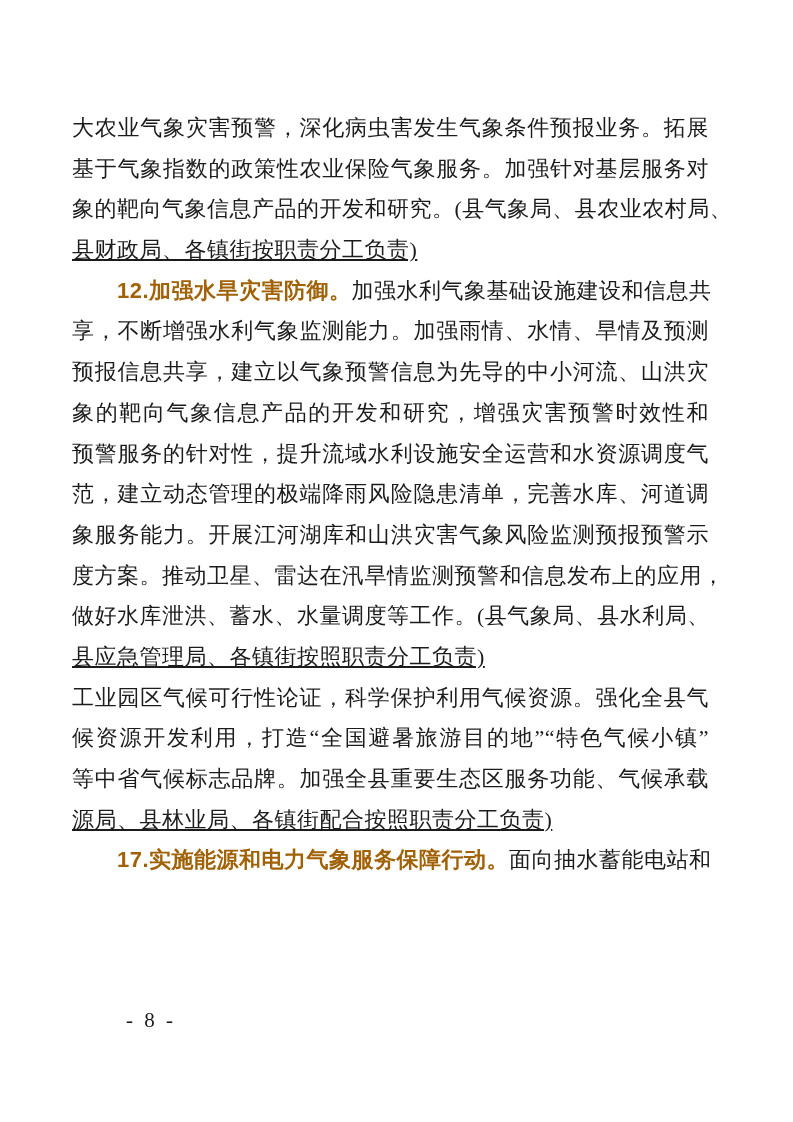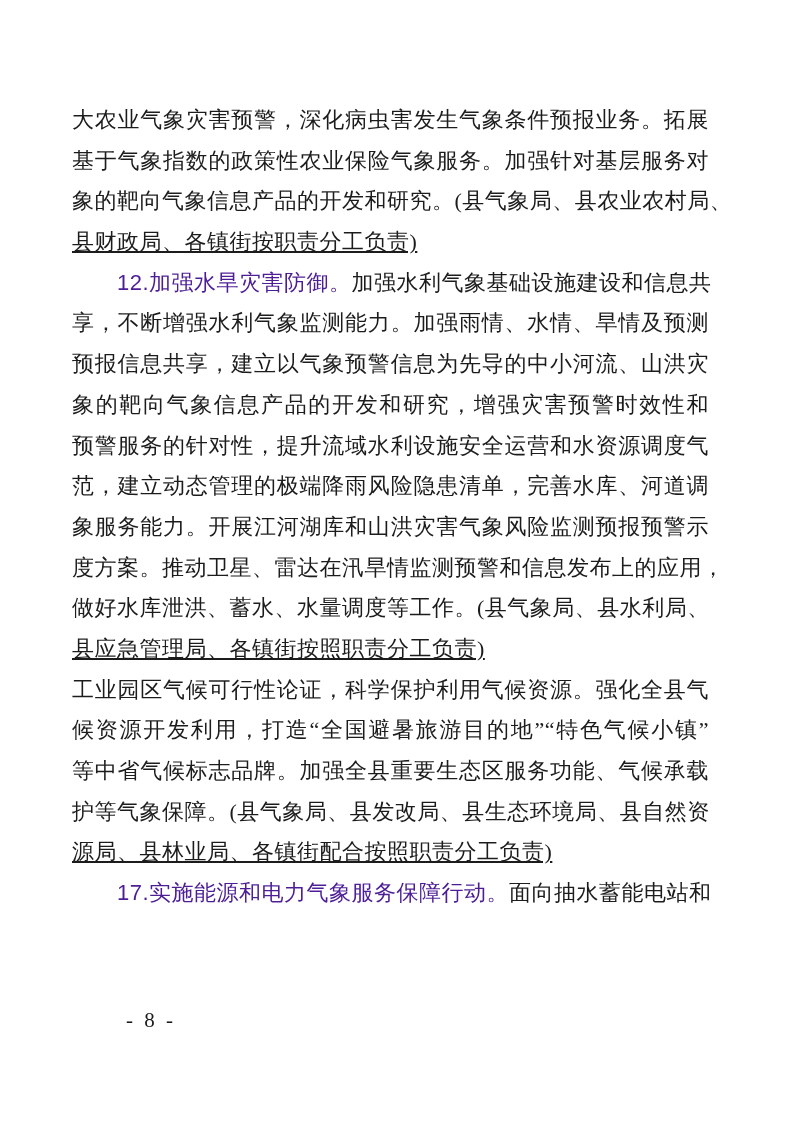--- a/index.html
+++ b/index.html
@@ -11,21 +11,21 @@
     position: relative;
     width: 793px;
     height: 1122px;
     background: #ffffff;
     overflow: hidden;
     font-family: "Liberation Serif", "DejaVu Serif", serif;
   }
   .content {
     position: absolute;
     left: 72px;
-    top: 100px;
+    top: 108px;
     width: 637px;
   }
   .line {
     font-family: "Liberation Serif", "DejaVu Serif", serif;
     font-size: 22px;
     line-height: 40.68px;
     color: #1c1c1c;
     white-space: nowrap;
     text-align: justify;
     text-align-last: justify;
@@ -34,22 +34,22 @@
   }
   .line.last {
     text-align-last: left;
     text-decoration: underline;
   }
   .line.indent {
     padding-left: 45px;
   }
   .line .heading {
     font-family: "Liberation Sans", "DejaVu Sans", sans-serif;
-    font-weight: 400;
-    color: #4c1d95;
+    font-weight: 700;
+    color: #a16207;
   }
   .footer {
     position: absolute;
     left: 126px;
     top: 1006px;
     font-family: "Liberation Serif", "DejaVu Serif", serif;
     font-size: 21px;
     line-height: 28px;
     color: #1c1c1c;
     letter-spacing: 3px;
@@ -70,18 +70,17 @@
       <div class="line"><span class="body-text">象的靶向气象信息产品的开发和研究，增强灾害预警时效性和</span></div>
       <div class="line"><span class="body-text">预警服务的针对性，提升流域水利设施安全运营和水资源调度气</span></div>
       <div class="line"><span class="body-text">范，建立动态管理的极端降雨风险隐患清单，完善水库、河道调</span></div>
       <div class="line"><span class="body-text">象服务能力。开展江河湖库和山洪灾害气象风险监测预报预警示</span></div>
       <div class="line"><span class="body-text">度方案。推动卫星、雷达在汛旱情监测预警和信息发布上的应用，</span></div>
       <div class="line"><span class="body-text">做好水库泄洪、蓄水、水量调度等工作。(县气象局、县水利局、</span></div>
       <div class="line last"><span class="body-text">县应急管理局、各镇街按照职责分工负责)</span></div>
       <div class="line"><span class="body-text">工业园区气候可行性论证，科学保护利用气候资源。强化全县气</span></div>
       <div class="line"><span class="body-text">候资源开发利用，打造“全国避暑旅游目的地”“特色气候小镇”</span></div>
       <div class="line"><span class="body-text">等中省气候标志品牌。加强全县重要生态区服务功能、气候承载</span></div>
-      <div class="line"><span class="body-text">护等气象保障。(县气象局、县发改局、县生态环境局、县自然资</span></div>
       <div class="line last"><span class="body-text">源局、县林业局、各镇街配合按照职责分工负责)</span></div>
       <div class="line indent"><span class="heading">17.实施能源和电力气象服务保障行动。</span><span class="body-text">面向抽水蓄能电站和</span></div>
     </div>
   <div class="footer">- 8 -</div>
 </div>
 
 </body></html>

